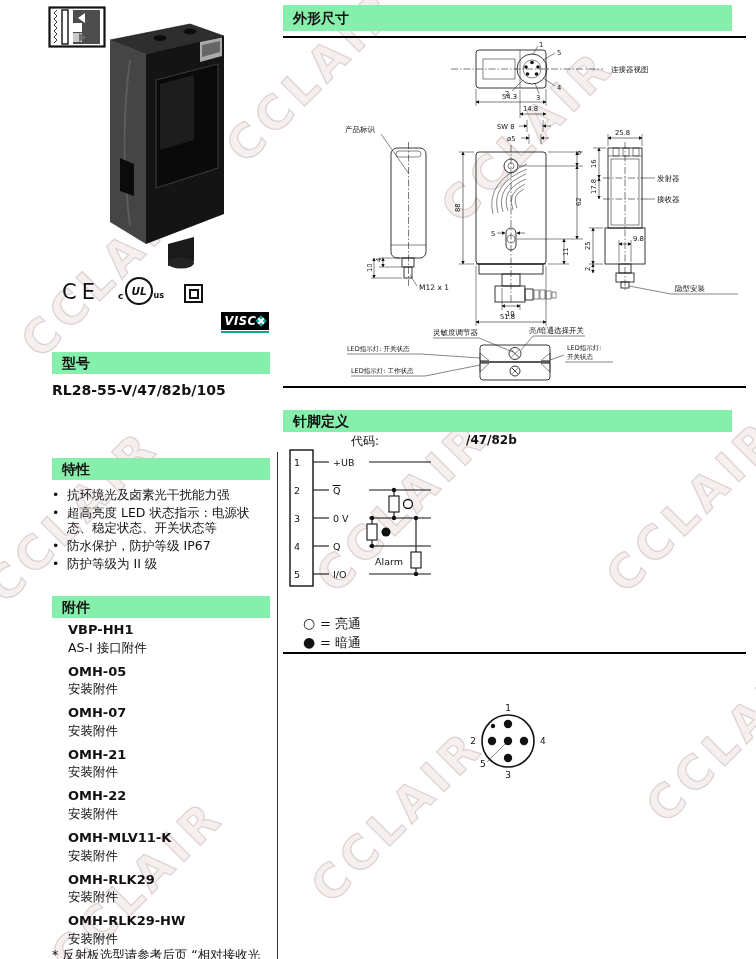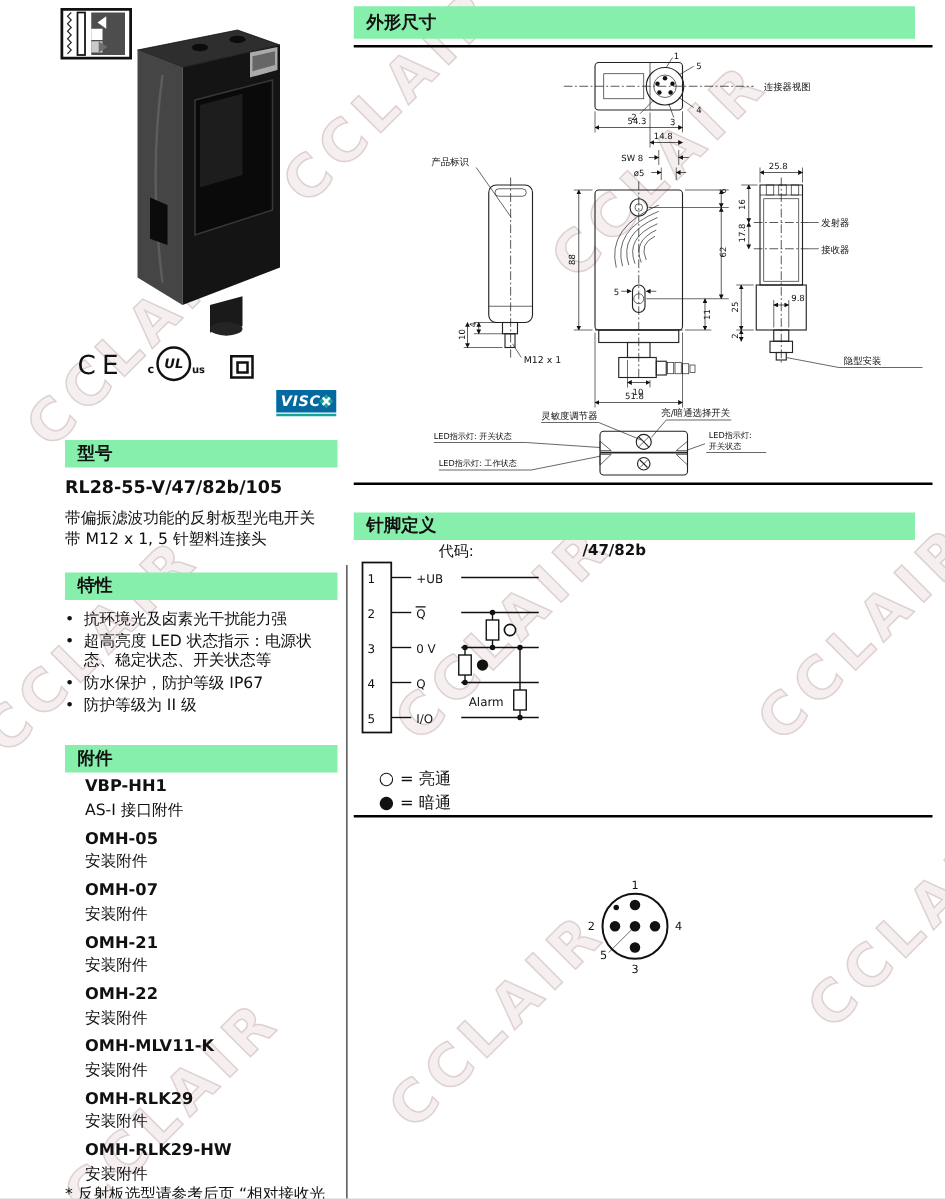--- a/index.html
+++ b/index.html
@@ -30,21 +30,21 @@
   .legend .lsym{display:inline-block;width:17px;font-size:14px;}
   
   .ce{font-size:21px;letter-spacing:5px;font-weight:500;}
   .ulwrap{position:relative;width:46px;height:30px;}
   .ulc{position:absolute;left:0;top:14px;font-size:9px;font-weight:bold;}
   .ulcirc{position:absolute;left:7px;top:0;width:24px;height:24px;border:2.5px solid #111;border-radius:50%;
           font-size:10.5px;font-weight:bold;font-style:italic;display:flex;align-items:center;justify-content:center;}
   .ulus{position:absolute;right:0;top:14px;font-size:8px;font-weight:bold;}
   .sqlogo{width:15px;height:15px;border:2.5px solid #111;display:flex;align-items:center;justify-content:center;}
   .sqlogo .in{width:6px;height:6px;border:2px solid #111;}
-  .visolux{position:relative;width:48px;height:18px;background:#0369a1;display:flex;align-items:center;justify-content:center;}
+  .visolux{position:relative;width:48px;height:18px;background:#000000;display:flex;align-items:center;justify-content:center;}
   .visolux .vtxt{color:#fff;font-weight:bold;font-style:italic;font-size:11.5px;letter-spacing:0.5px;}
   .visolux .vdia{width:8px;height:8px;background:#17a398;transform:rotate(45deg);margin-left:1px;position:relative;}
   .visolux .vdia::before{content:"";position:absolute;left:3px;top:0;width:2px;height:8px;background:#fff;}
   .visolux .vdia::after{content:"";position:absolute;left:0;top:3px;width:8px;height:2px;background:#fff;}
   .vunder{position:absolute;left:0;bottom:-3px;width:48px;height:2px;background:#17a398;}
   
   svg{overflow:visible;}
   svg text{font-family:"DejaVu Sans","Liberation Sans",sans-serif;fill:#111;}
   .ln{stroke:#222;stroke-width:0.9;fill:none;}
   .lt{stroke:#222;stroke-width:0.55;fill:none;}
@@ -112,24 +112,20 @@
       <span class="in"></span>
     </div>
   <div class="abs z1 visolux" style="left:221px;top:282px">
     <span class="vtxt">VISC</span>
     <span class="vdia"></span>
     <span class="vunder"></span>
   </div>
 
   <div class="abs z1 bar" style="left:52px;top:352px;width:218px">型号</div>
   <div class="abs z1 modelname" style="left:52px;top:382px">RL28-55-V/47/82b/105</div>
-  <div class="abs z1 desc" style="left:52px;top:406px">
-    <div>带偏振滤波功能的反射板型光电开关</div>
-    <div>带 M12 x 1, 5 针塑料连接头</div>
-  </div>
 
   <div class="abs z1 bar" style="left:52px;top:458px;width:218px">特性</div>
   <div class="abs z1" style="left:52px;top:487px">
     <div class="feat">
         <span class="b"></span>
         <span>抗环境光及卤素光干扰能力强</span>
       </div>
     <div class="feat">
         <span class="b"></span>
         <span>超高亮度 LED 状态指示：电源状态、稳定状态、开关状态等</span>

